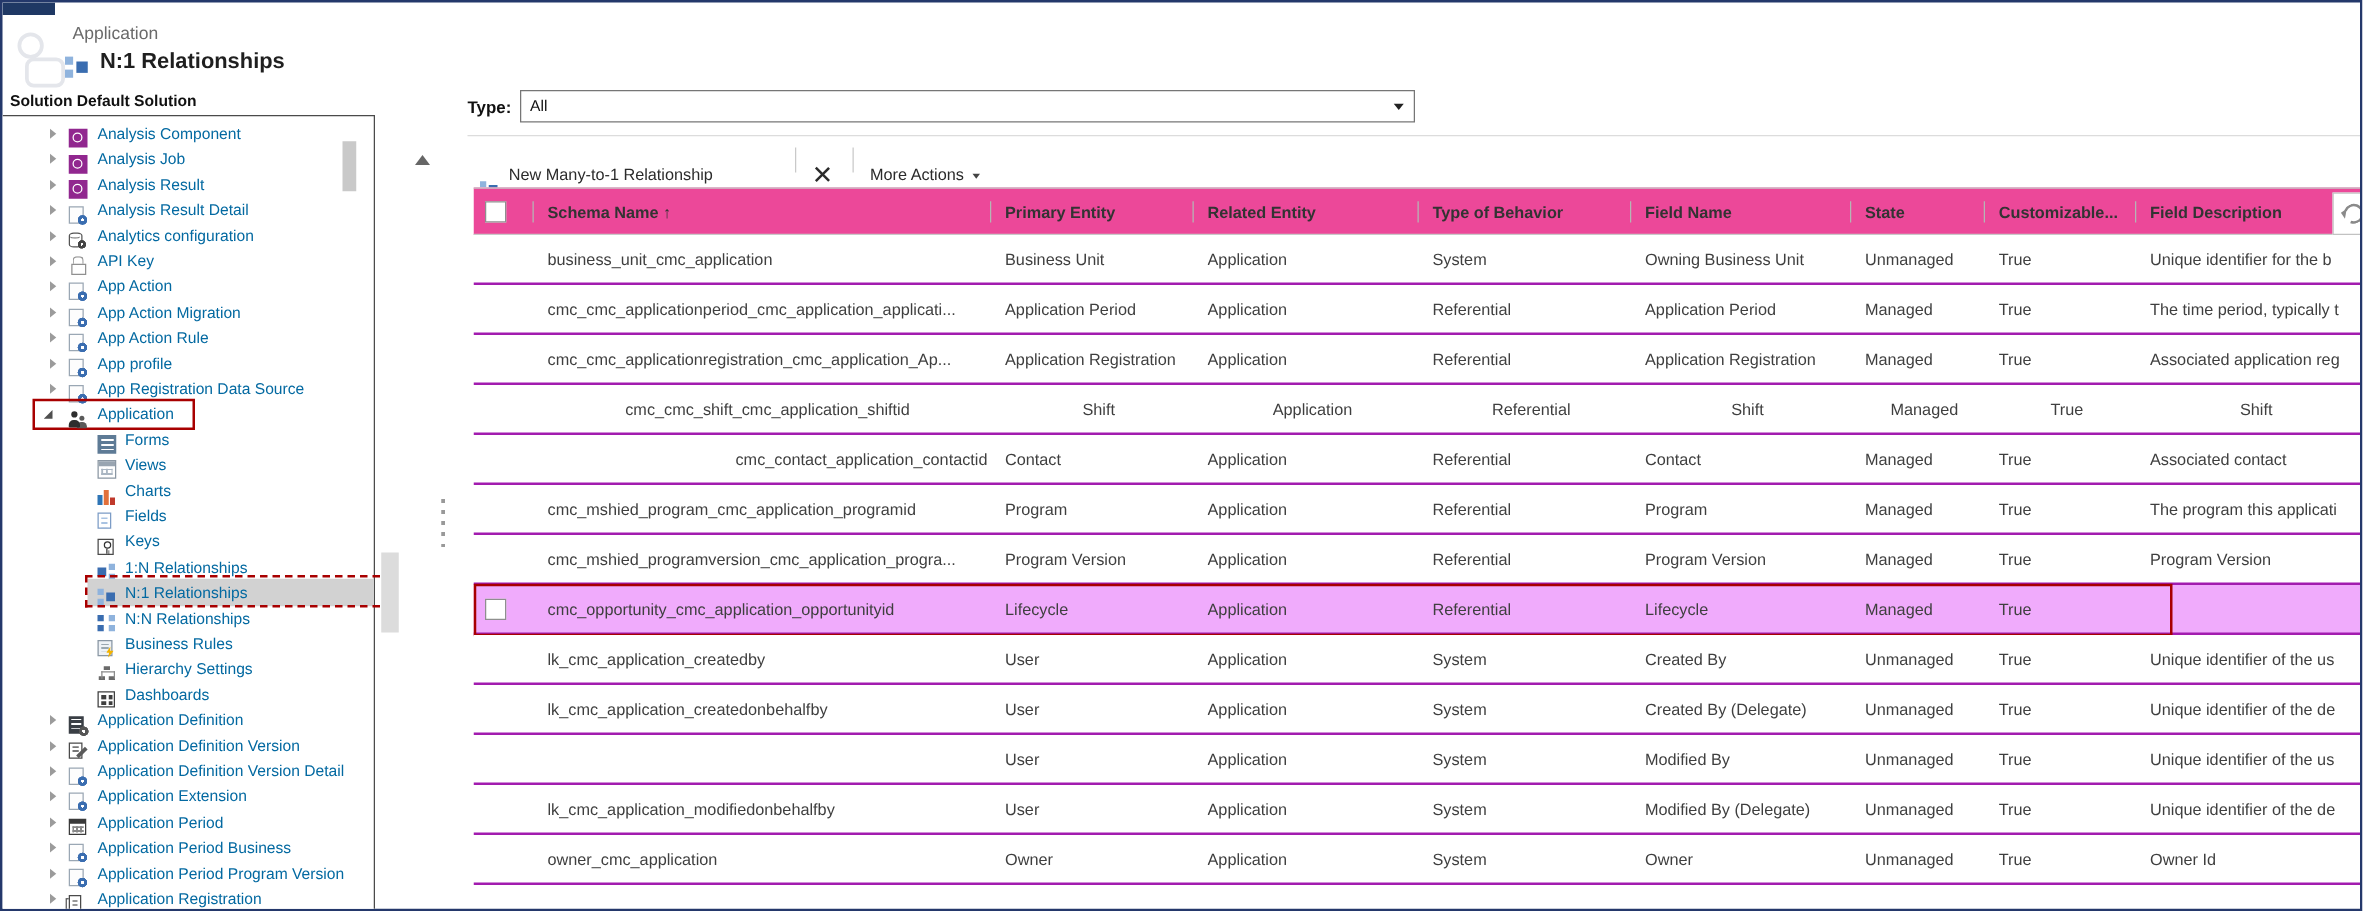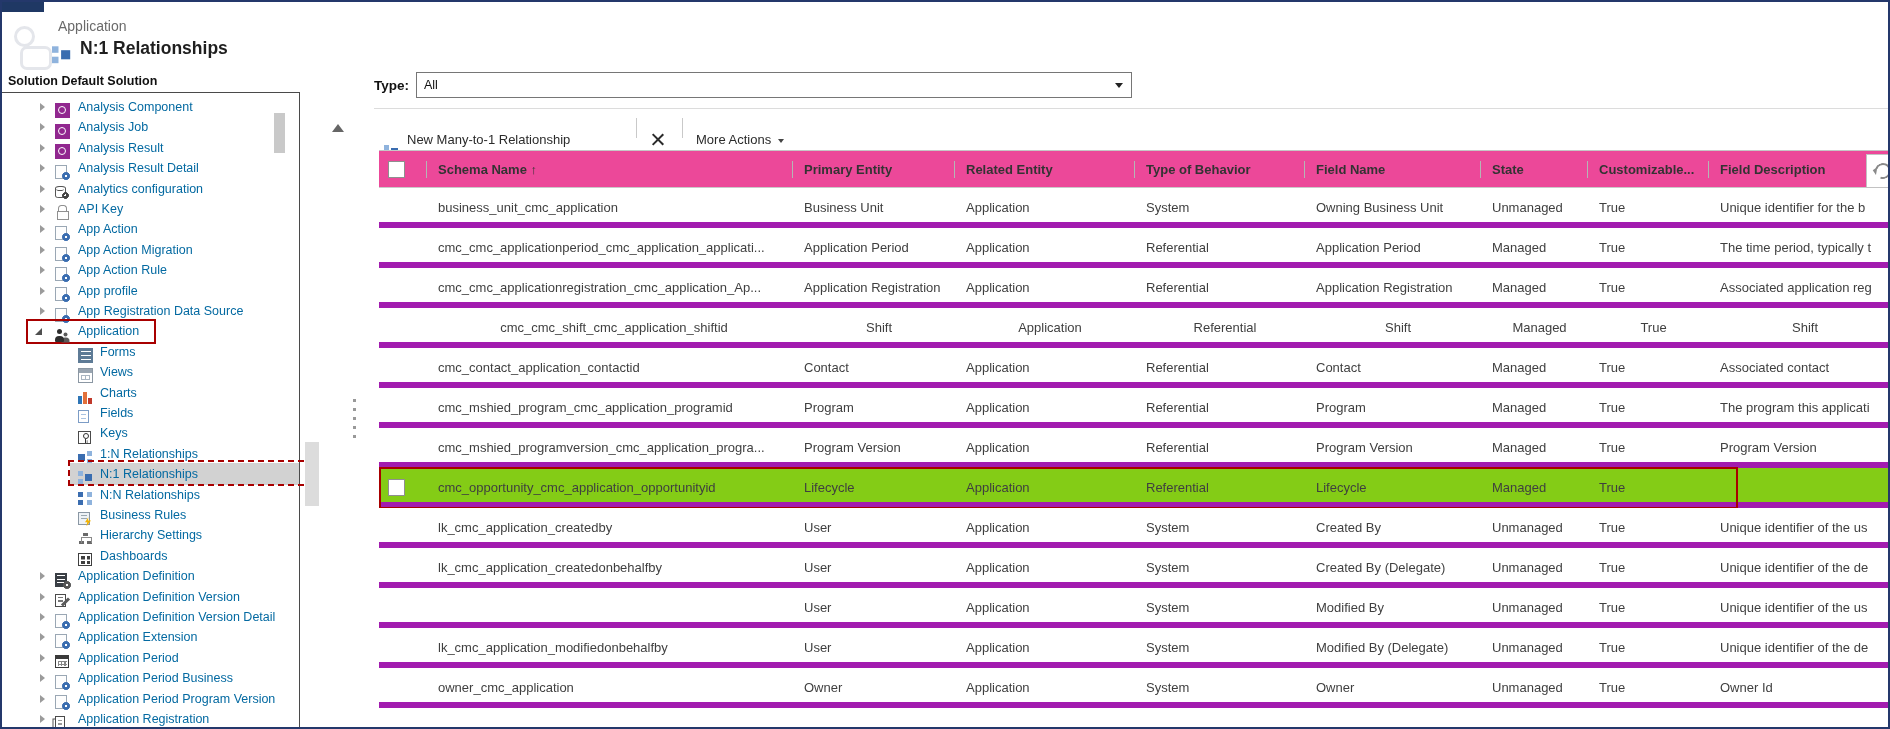--- a/index.html
+++ b/index.html
@@ -53,22 +53,22 @@
   .x-icon::before,.x-icon::after{content:"";position:absolute;left:7px;top:0;width:1.8px;height:15px;background:#2b2b2b}
   .x-icon::before{transform:rotate(45deg)}
   .x-icon::after{transform:rotate(-45deg)}
   .caret-down{display:inline-block;width:0;height:0;border-top:4px solid #444;border-left:3.5px solid rgba(0,0,0,0);border-right:3.5px solid rgba(0,0,0,0);margin-left:7px;vertical-align:middle}
 
   
   .grid{left:377px;top:148px;width:1511px;height:562px;background:#fff}
   .grid-header{position:absolute;left:0;top:0;width:100%;height:38px;background:#ec4899;border-top:1px solid #c6c6c6;border-bottom:1px solid #c9c9c9;font-size:13px;font-weight:600;color:#333}
   .gh-cell{position:absolute;top:0;height:38px;line-height:37px;white-space:nowrap;overflow:hidden;cursor:pointer}
   .gh-div{position:absolute;top:10px;width:1px;height:17px;background:#b5b5b5}
-  .grid-row{position:absolute;left:0;width:100%;height:40px;border-bottom:6px solid #a21caf;background:#fff}
-  .grid-row.selected{background:#84cc16}
+  .grid-row{position:absolute;left:0;width:100%;height:40px;border-bottom:2px solid #a21caf;background:#fff}
+  .grid-row.selected{background:#f0abfc}
   .gr-cell{position:absolute;top:0;height:40px;line-height:39px;font-size:13px;color:#3f3f3f;white-space:nowrap;overflow:hidden}
   .cb{position:absolute;width:17px;height:17px;border:1px solid #8f8f8f;background:#fff;cursor:pointer}
   .sel-overlay{position:absolute;left:0;width:1359px;height:42px;border:2px solid #a80000;pointer-events:none}
   .refresh-box{left:1864px;top:152px;width:34px;height:34px;background:#fff;border:1px solid #c2c2c2}
   .refresh-icon{position:absolute;left:8px;top:8px;width:16px;height:16px;border:2px solid #8a8a8a;border-radius:50%;border-left-color:rgba(0,0,0,0);transform:rotate(-25deg)}
   .refresh-icon::after{content:"";position:absolute;left:-7px;top:-3px;border:4px solid rgba(0,0,0,0);border-right-color:#8a8a8a;transform:rotate(35deg)}
 
   
   .ic{position:relative;display:inline-block;width:15px;height:15px;vertical-align:middle;flex:none}
   .ic::before,.ic::after{content:"";position:absolute}
@@ -372,21 +372,21 @@
           <span class="gr-cell" style="left: 59px; width: 352px;">cmc_cmc_shift_cmc_application_shiftid</span>
           <span class="gr-cell" style="left: 425px; width: 150px;">Shift</span>
           <span class="gr-cell" style="left: 587px; width: 168px;">Application</span>
           <span class="gr-cell" style="left: 767px; width: 158px;">Referential</span>
           <span class="gr-cell" style="left: 937px; width: 164px;">Shift</span>
           <span class="gr-cell" style="left: 1113px; width: 95px;">Managed</span>
           <span class="gr-cell" style="left: 1220px; width: 109px;">True</span>
           <span class="gr-cell" style="left: 1341px; width: 170px;">Shift</span>
         </div>
         <div class="grid-row" style="top: 198px;">
-          <span class="gr-cell" style="left: 59px; width: 352px;">cmc_contact_application_contactid</span>
+          <span class="gr-cell" style="left: 59px; width: 352px; text-align: right;">cmc_contact_application_contactid</span>
           <span class="gr-cell" style="left: 425px; width: 150px;">Contact</span>
           <span class="gr-cell" style="left: 587px; width: 168px;">Application</span>
           <span class="gr-cell" style="left: 767px; width: 158px;">Referential</span>
           <span class="gr-cell" style="left: 937px; width: 164px;">Contact</span>
           <span class="gr-cell" style="left: 1113px; width: 95px;">Managed</span>
           <span class="gr-cell" style="left: 1220px; width: 109px;">True</span>
           <span class="gr-cell" style="left: 1341px; width: 170px;">Associated contact</span>
         </div>
         <div class="grid-row" style="top: 238px;">
           <span class="gr-cell" style="left: 59px; width: 352px;">cmc_mshied_program_cmc_application_programid</span>

